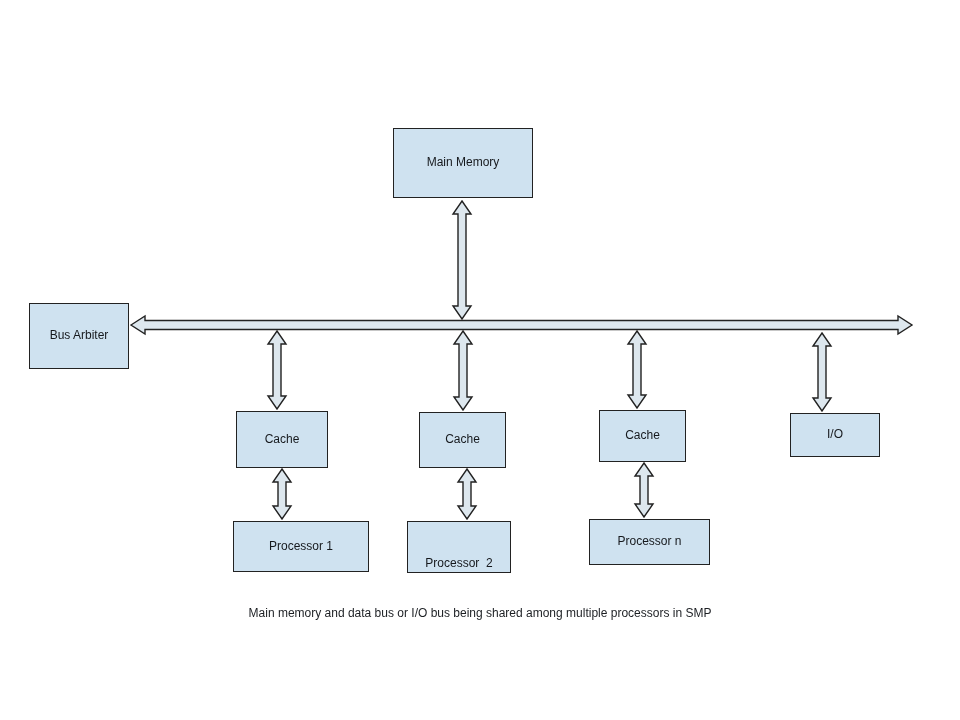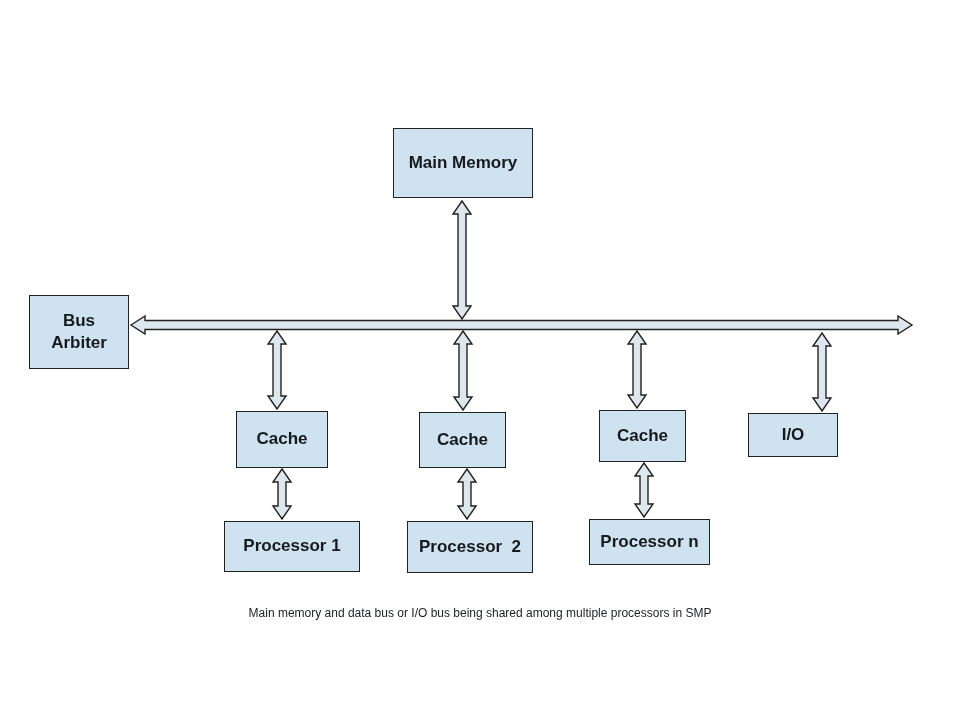--- a/index.html
+++ b/index.html
@@ -24,24 +24,23 @@
   }
   .node {
     position: absolute;
     background: #cfe2f0;
     border: 1.5px solid #222222;
     display: flex;
     align-items: center;
     justify-content: center;
     text-align: center;
     color: #16191d;
-    font-size: 17px;
+    font-size: 12px;
     line-height: 1.32;
     box-sizing: border-box;
-    font-weight: bold;
   }
   .node .label {
     white-space: pre;
   }
   .node .label.wrap {
     white-space: normal;
   }
   #caption {
     position: absolute;
     left: 0;
@@ -81,45 +80,45 @@
 
     <path class="connector" d="M467,469 L476,482 L471,482 L471,506 L476,506 L467,519 L458,506 L463,506 L463,482 L458,482 Z"></path>
 
     <path class="connector" d="M644,463 L653,476 L648,476 L648,504 L653,504 L644,517 L635,504 L640,504 L640,476 L635,476 Z"></path>
   </svg>
 
   <div class="node" style="left:393px; top:128px; width:140px; height:70px;">
     <span class="label">Main Memory</span>
   </div>
 
-  <div class="node" style="left:29px; top:295px; width:100px; height:74px;">
+  <div class="node" style="left:29px; top:303px; width:100px; height:66px;">
     <span class="label wrap" style="width:70px;">Bus Arbiter</span>
   </div>
 
   <div class="node" style="left:236px; top:411px; width:92px; height:57px;">
     <span class="label">Cache</span>
   </div>
 
   <div class="node" style="left:419px; top:412px; width:87px; height:56px;">
     <span class="label">Cache</span>
   </div>
 
   <div class="node" style="left:599px; top:410px; width:87px; height:52px;">
     <span class="label">Cache</span>
   </div>
 
-  <div class="node" style="left:748px; top:413px; width:90px; height:44px;">
+  <div class="node" style="left:790px; top:413px; width:90px; height:44px;">
     <span class="label">I/O</span>
   </div>
 
-  <div class="node" style="left:224px; top:521px; width:136px; height:51px;">
+  <div class="node" style="left:233px; top:521px; width:136px; height:51px;">
     <span class="label">Processor 1</span>
   </div>
 
-  <div class="node" style="left:407px; top:521px; width:126px; height:52px;">
+  <div class="node" style="left:407px; top:521px; width:104px; height:52px;align-items:flex-end;">
     <span class="label">Processor  2</span>
   </div>
 
   <div class="node" style="left:589px; top:519px; width:121px; height:46px;">
     <span class="label">Processor n</span>
   </div>
 
   <div id="caption">Main memory and data bus or I/O bus being shared among multiple processors in SMP</div>
 
 </div>

